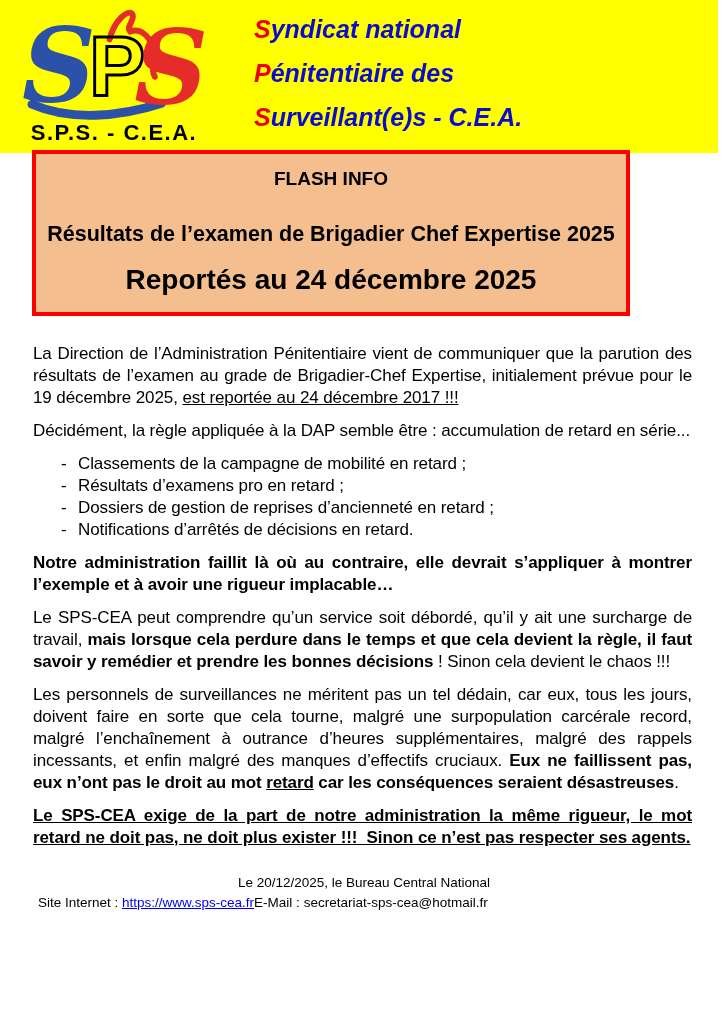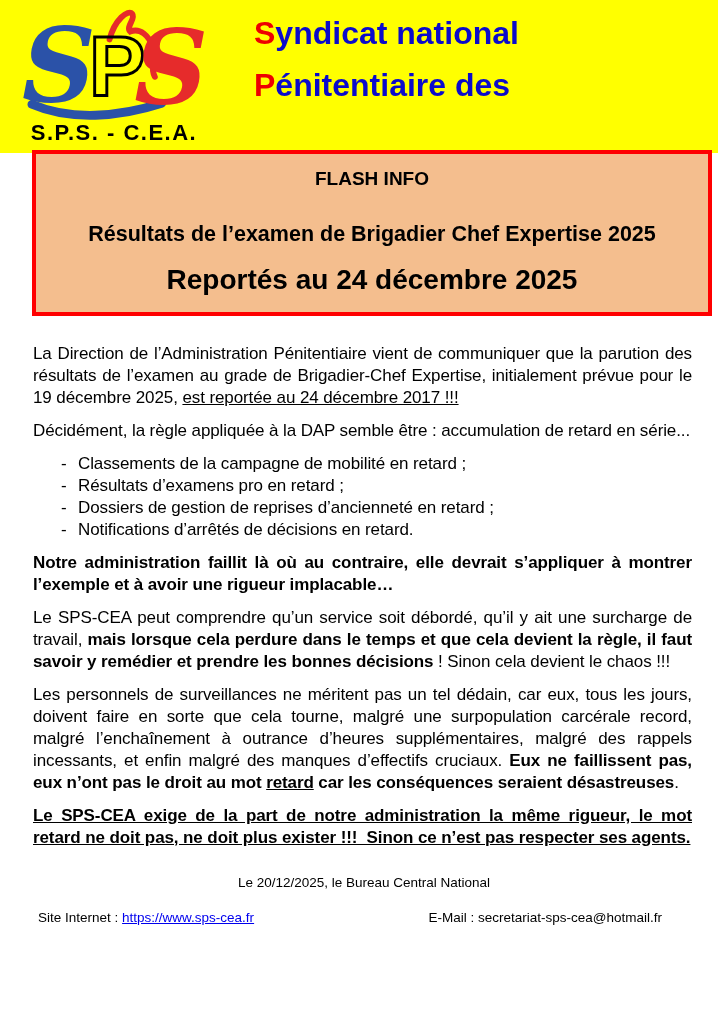--- a/index.html
+++ b/index.html
@@ -31,31 +31,31 @@
     align-items: center;
     padding-top: 4px;
   }
   .logo svg { width: 205px; height: 118px; display: block; }
   .logo-caption {
     font-weight: bold; font-size: 22px; letter-spacing: 1.5px;
     margin-top: -2px;
   }
   .titles { padding-top: 15px; padding-left: 26px; }
   .title-line {
-    font-size: 32px; font-weight: bold; 
+    font-size: 25px; font-weight: bold; font-style: italic;
     color: var(--title_blue);
     margin-bottom: 15px;
     white-space: nowrap;
   }
   .title-line .first { color: var(--title_red); }
 
   .flash-box {
     box-sizing: border-box;
     margin-left: 32px; margin-top: -3px;
-    width: 680px;
+    width: 598px;
     background: var(--box_bg);
     border: 4px solid var(--box_border);
     text-align: center;
     padding: 14px 6px 16px 6px;
     position: relative;
   }
   .fb1 { font-size: 19px; font-weight: bold; }
   .fb2 { font-size: 21.5px; font-weight: bold; margin-top: 32px; }
   .fb3 { font-size: 28px; font-weight: bold; margin-top: 17px; }
 
@@ -71,24 +71,23 @@
   .u { text-decoration: underline; }
   ul.dash { list-style: none; margin: 0 0 11px 0; padding: 0; }
   ul.dash li { padding-left: 45px; position: relative; }
   ul.dash li::before { content: "-"; position: absolute; left: 28px; }
 
   .date-line {
     text-align: center; font-size: 13.5px;
     margin-top: 26px;
   }
   .footer-row {
-    display: flex; justify-content: space-between;
+    display: flex; 
     font-size: 13.5px;
-    margin: 20px 66px 0 38px;
-    gap: 23px;
+    margin: 5px 66px 0 38px;
   }
   .footer-row a { color: var(--link_blue); text-decoration: underline; }
 </style>
 </head>
 <body>
 
 <div class="page">
 
   <div class="band">
     <div class="logo">
@@ -99,20 +98,21 @@
         <path d="M16,102 C55,119 105,115 148,101" fill="none" stroke="var(--logo_blue)" stroke-width="9" stroke-linecap="round"></path>
         <text x="6" y="100" font-family="DejaVu Serif, serif" font-size="104" font-weight="bold" font-style="italic" fill="var(--logo_blue)">S</text>
         <text x="74" y="94" font-family="Liberation Sans, sans-serif" font-size="86" font-weight="bold" fill="none" stroke="#000" stroke-width="3">P</text>
         <text x="120" y="102" font-family="DejaVu Serif, serif" font-size="104" font-weight="bold" font-style="italic" fill="var(--logo_red)">S</text>
       </svg>
       <div class="logo-caption">S.P.S. - C.E.A.</div>
     </div>
     <div class="titles">
       <div class="title-line"><span class="first">S</span><span>yndicat national</span></div>
       <div class="title-line"><span class="first">P</span><span>énitentiaire des</span></div>
+      <div class="title-line"><span class="first">S</span><span>urveillant(e)s - C.E.A.</span></div>
     </div>
   </div>
 
   <div class="flash-box">
     <div class="fb1">FLASH INFO</div>
     <div class="fb2">Résultats de l’examen de Brigadier Chef Expertise 2025</div>
     <div class="fb3">Reportés au 24 décembre 2025</div>
   </div>
 
   <div class="content">

